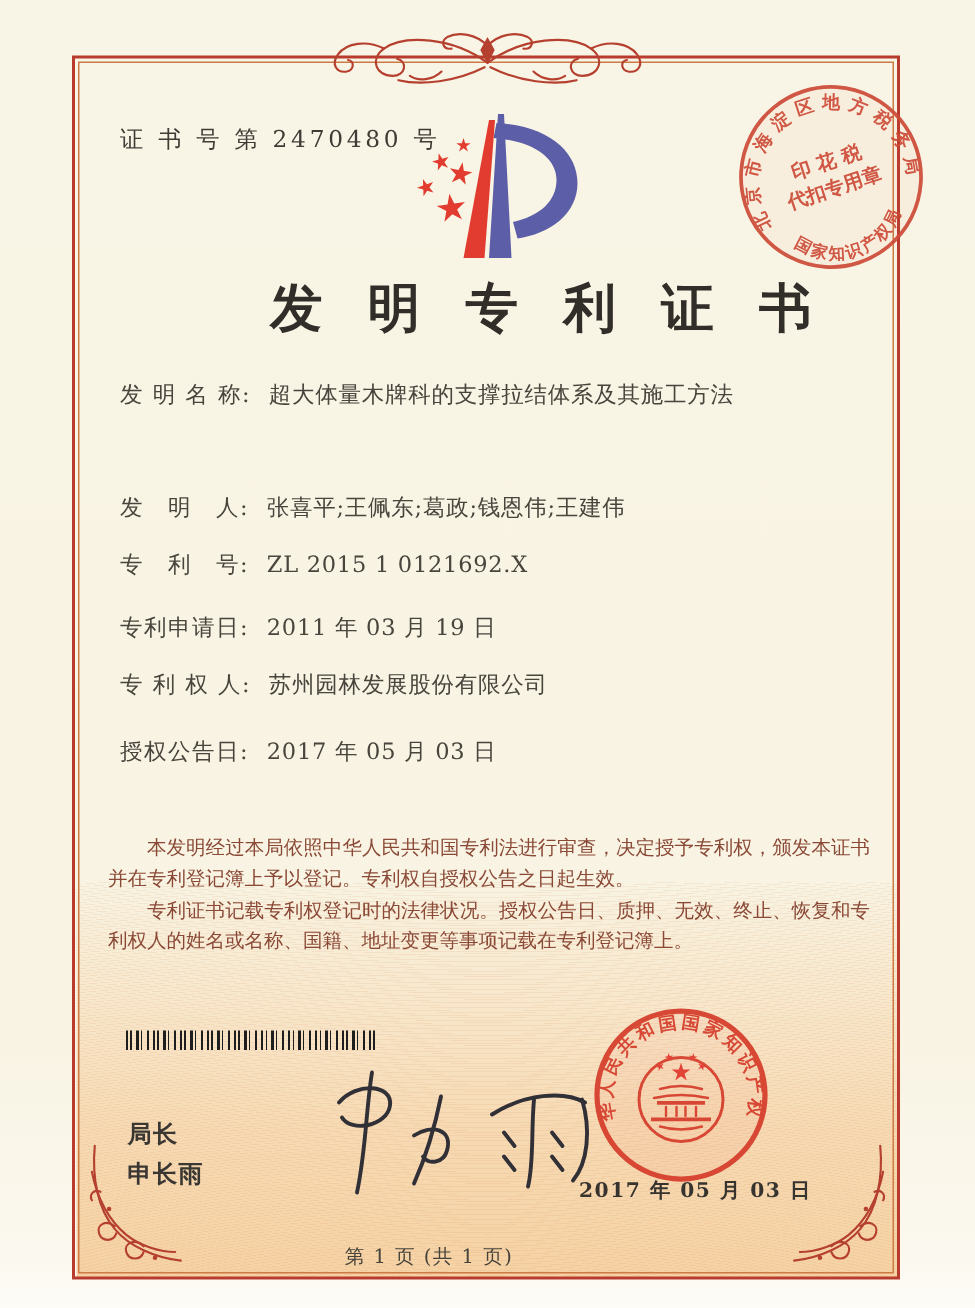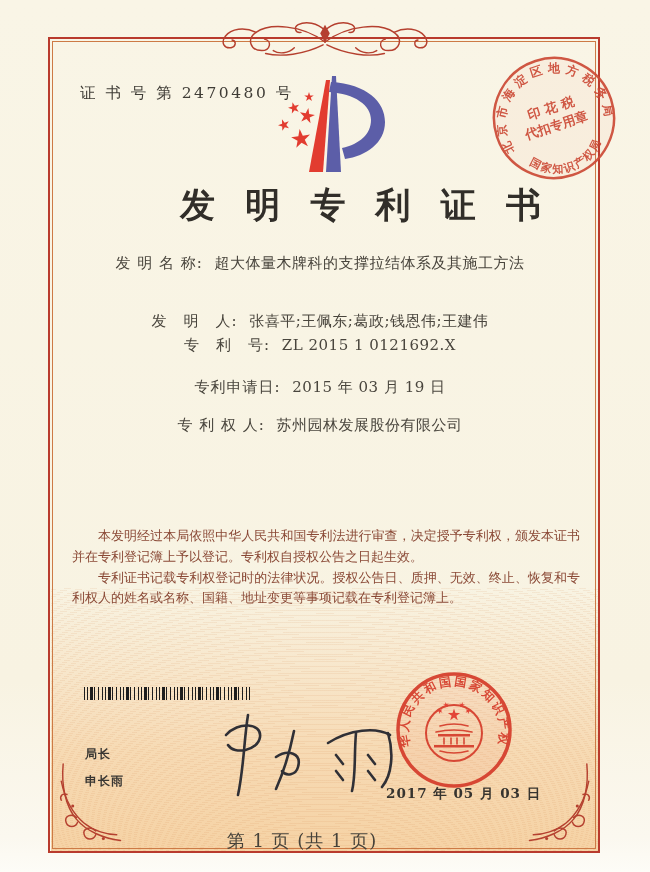--- a/index.html
+++ b/index.html
@@ -39,56 +39,56 @@
     position:absolute;left:488px;top:52px;width:132px;height:132px;z-index:3;
     transform:rotate(-18deg);opacity:.92;
   }
   .title{
     position:absolute;left:48px;top:182px;width:632px;z-index:3;
     text-align:center;font-size:35px;font-weight:bold;color:#312e29;
     letter-spacing:7px;word-spacing:4px;
   }
   
   .fields{position:absolute;left:80px;top:253px;width:480px;z-index:3;}
-  .field-row{font-size:15px;color:#49453d;line-height:20px;white-space:nowrap;text-align:center;}
+  .field-row{font-size:15px;color:#49453d;line-height:20px;white-space:nowrap;}
   .field-row .label{white-space:pre;letter-spacing:1px;}
   .field-row .value{margin-left:7px;letter-spacing:.5px;}
-  .r2{margin-top:38px}.r3{margin-top:4px}.r4{margin-top:22px}
+  .r2{margin-top:55px}.r3{margin-top:18px}.r4{margin-top:22px}
   .r5{margin-top:18px}.r6{margin-top:25px}
   
   .body-text{
-    position:absolute;left:72px;top:526px;width:508px;z-index:3;
+    position:absolute;left:72px;top:556px;width:508px;z-index:3;
     font-size:13px;line-height:1.6;color:#8a4936;text-align:justify;
   }
   .body-text p{margin:0;text-indent:2em;}
   
   .barcode{
     position:absolute;left:84px;top:687px;width:168px;height:13px;z-index:3;
     background:repeating-linear-gradient(90deg,
       #1e1e1e 0 1.5px, transparent 1.5px 3px,
       #1e1e1e 3px 4px, transparent 4px 6.5px,
       #1e1e1e 6.5px 9px, transparent 9px 10px,
       #1e1e1e 10px 11px, transparent 11px 14px,
       #1e1e1e 14px 15.5px, transparent 15.5px 18px);
   }
   .signer-title,.signer-name{
     position:absolute;left:85px;z-index:3;
     font-family:"DejaVu Sans","Liberation Sans",sans-serif;
-    font-weight:bold;font-size:12px;color:#3a3733;letter-spacing:1px;text-align:center;
+    font-weight:bold;font-size:16px;color:#3a3733;letter-spacing:1px;text-align:center;
   }
   .signer-title{top:746px}.signer-name{top:773px}
   .signature{position:absolute;left:210px;top:705px;width:190px;height:100px;z-index:3;}
   .seal{position:absolute;left:394px;top:670px;width:120px;height:120px;z-index:3;opacity:.95;}
   .seal-date{
     position:absolute;left:386px;top:785px;z-index:4;
     font-size:13.5px;font-weight:bold;color:#37342f;letter-spacing:1px;
   }
   .footer{
-    position:absolute;left:48px;top:829px;width:508px;z-index:3;
-    text-align:center;font-size:18px;color:#46423a;letter-spacing:1px;
+    position:absolute;left:32px;top:829px;width:508px;z-index:3;
+    text-align:center;font-size:13px;color:#46423a;letter-spacing:1px;
   }
 </style>
 </head>
 <body>
 
 <div class="page">
 
   <div class="frame">
     <div class="frame-inner"></div>
   </div>
@@ -176,25 +176,29 @@
     <div class="field-row r2">
       <span class="label">发　明　人:</span>
       <span class="value">张喜平;王佩东;葛政;钱恩伟;王建伟</span>
     </div>
     <div class="field-row r3">
       <span class="label">专　利　号:</span>
       <span class="value">ZL 2015 1 0121692.X</span>
     </div>
     <div class="field-row r4">
       <span class="label">专利申请日:</span>
-      <span class="value">2015 年 03 月 19 日</span>
+      <span class="value">2011 年 03 月 19 日</span>
     </div>
     <div class="field-row r5">
       <span class="label">专 利 权 人:</span>
       <span class="value">苏州园林发展股份有限公司</span>
+    </div>
+    <div class="field-row r6">
+      <span class="label">授权公告日:</span>
+      <span class="value">2017 年 05 月 03 日</span>
     </div>
   </div>
 
   <div class="body-text">
     <p>本发明经过本局依照中华人民共和国专利法进行审查，决定授予专利权，颁发本证书并在专利登记簿上予以登记。专利权自授权公告之日起生效。</p>
     <p>专利证书记载专利权登记时的法律状况。授权公告日、质押、无效、终止、恢复和专利权人的姓名或名称、国籍、地址变更等事项记载在专利登记簿上。</p>
   </div>
 
   <div class="barcode"></div>
 

